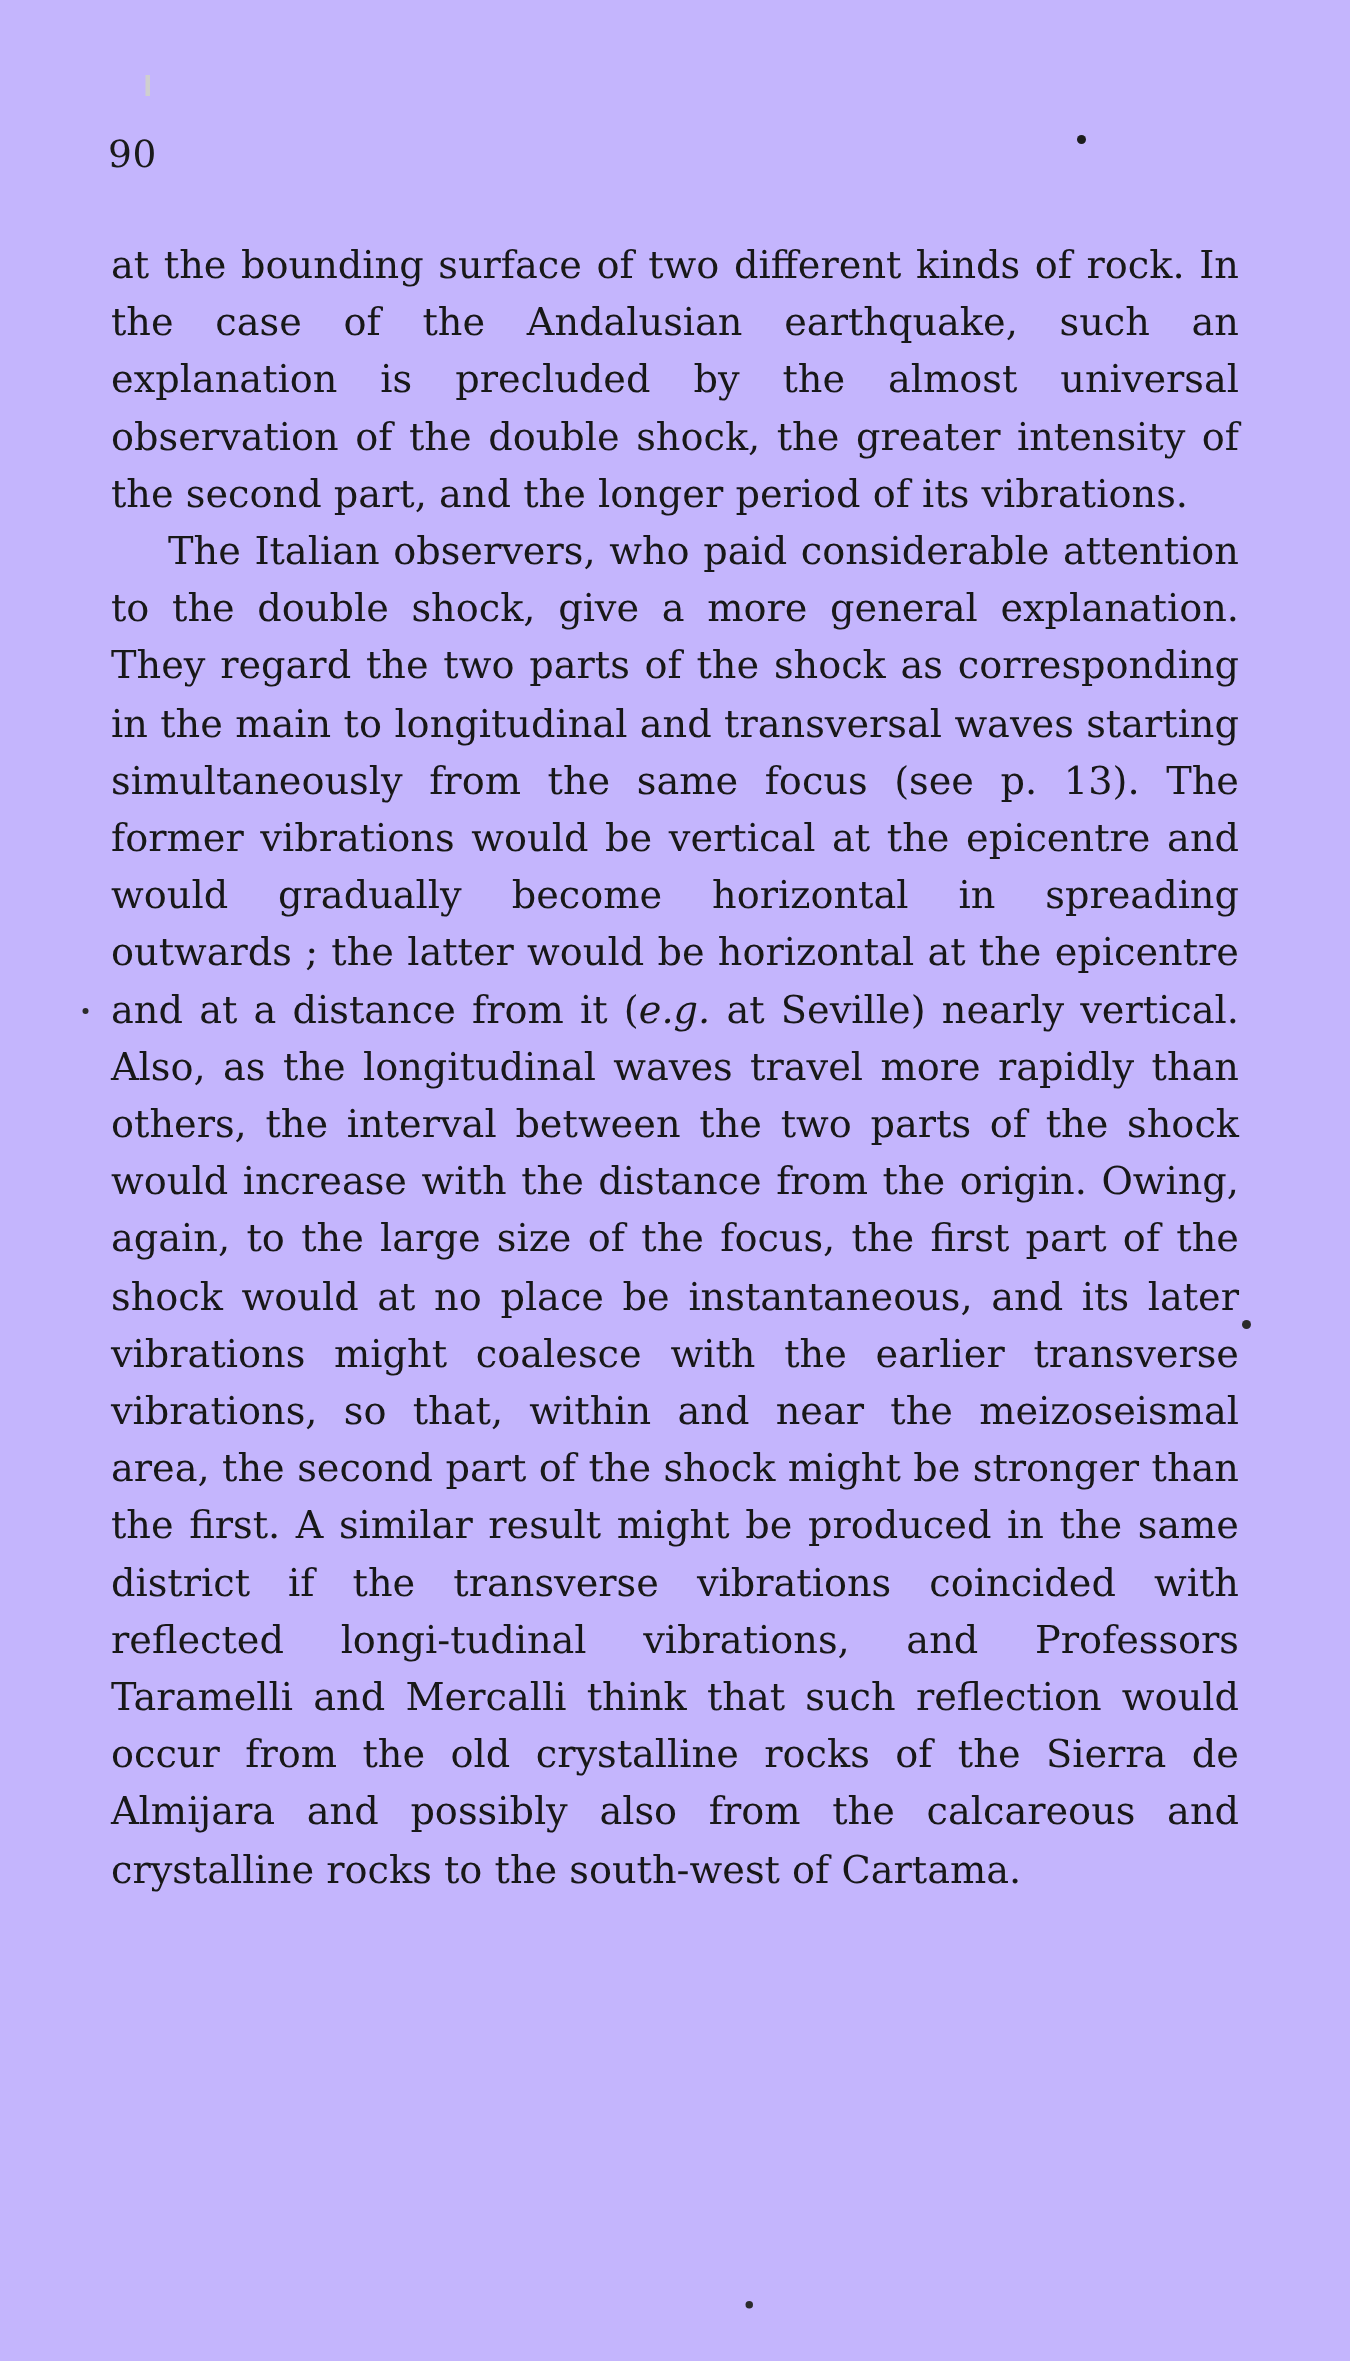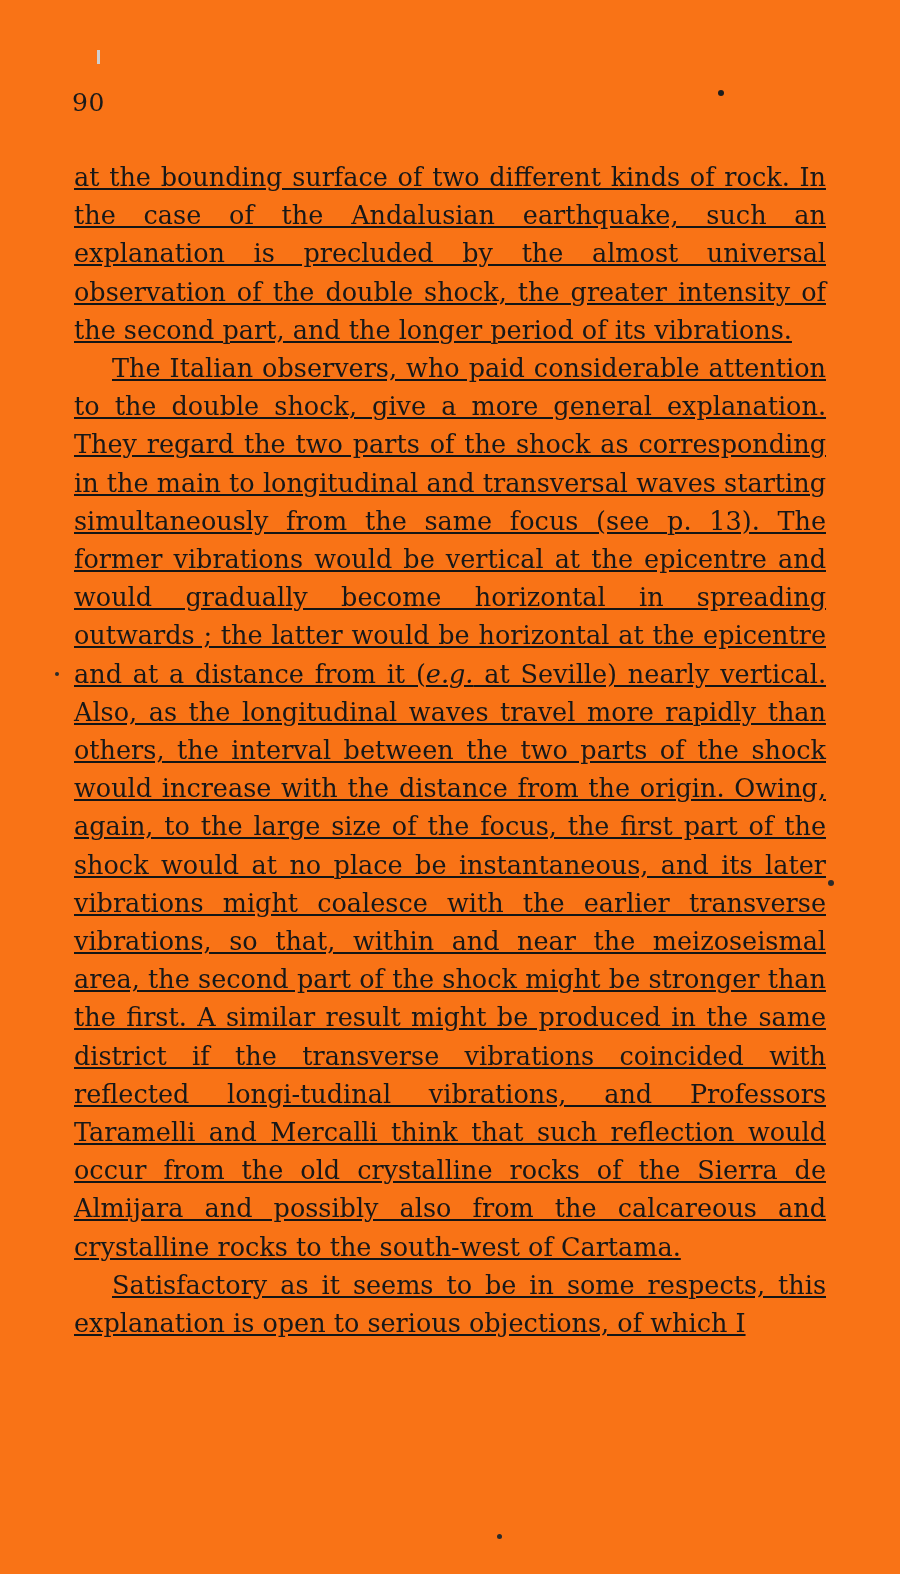--- a/index.html
+++ b/index.html
@@ -13,21 +13,21 @@
     position: relative;
     font-family: "DejaVu Serif", serif;
     color: #151515;
     overflow: hidden;
   }
   .page {
     position: absolute;
     left: 0; top: 0;
     width: 900px;
     height: 1574px;
-    background: #f97316;
+    background: #c4b5fd;
   }
   .header {
     position: absolute;
     left: 72px;
     top: 88px;
     width: 756px;
     height: 44px;
     display: flex;
     align-items: baseline;
   }
@@ -53,21 +53,20 @@
     width: 6px;
     height: 6px;
     border-radius: 50%;
     background: #1d1d1d;
   }
   .body-text {
     position: absolute;
     left: 74px;
     top: 158px;
     width: 752px;
-    text-decoration: underline;
   }
   .para {
     margin: 0;
     font-size: 25.5px;
     line-height: 38.2px;
     color: #181818;
     text-align: justify;
     text-justify: inter-word;
     -webkit-hyphens: manual;
     hyphens: manual;
@@ -120,20 +119,19 @@
   <div class="mark-top stray-mark"></div>
 
   <div class="header">
     <span class="folio">90</span>
   </div>
   <div class="header-dot"></div>
 
   <div class="body-text">
     <p class="para" id="para-1">at the bounding surface of two different kinds of rock. In the case of the Andalusian earthquake, such an explanation is precluded by the almost universal observation of the double shock, the greater intensity of the second part, and the longer period of its vibrations.</p>
     <p class="para indent" id="para-2">The Italian observers, who paid considerable attention to the double shock, give a more general explanation.  They regard the two parts of the shock as corresponding in the main to longitudinal and transversal waves starting simultaneously from the same focus (see p. 13).  The former vibrations would be vertical at the epicentre and would gradually become horizontal in spreading outwards ; the latter would be horizontal at the epicentre and at a distance from it (<span class="ital">e.g.</span> at Seville) nearly vertical.  Also, as the longitudinal waves travel more rapidly than others, the interval between the two parts of the shock would increase with the distance from the origin.  Owing, again, to the large size of the focus, the first part of the shock would at no place be instantaneous, and its later vibrations might coalesce with the earlier transverse vibrations, so that, within and near the meizoseismal area, the second part of the shock might be stronger than the first.  A similar result might be produced in the same district if the transverse vibrations coincided with reflected longi-tudinal vibrations, and Professors Taramelli and Mercalli think that such reflection would occur from the old crystalline rocks of the Sierra de Almijara and possibly also from the calcareous and crystalline rocks to the south-west of Cartama.</p>
-    <p class="para indent" id="para-3">Satisfactory as it seems to be in some respects, this explanation is open to serious objections, of which I</p>
   </div>
 
   <div class="stray-mark mark-left"></div>
   <div class="stray-mark mark-owing"></div>
   <div class="stray-mark mark-bottom"></div>
 
 </div>
 
 </body></html>

